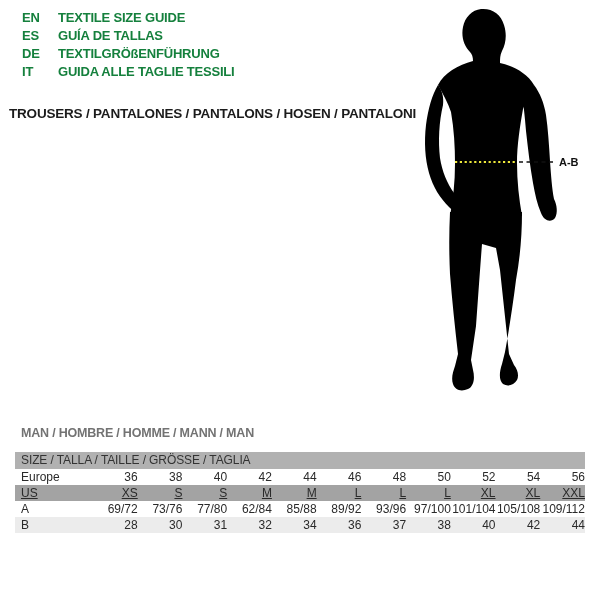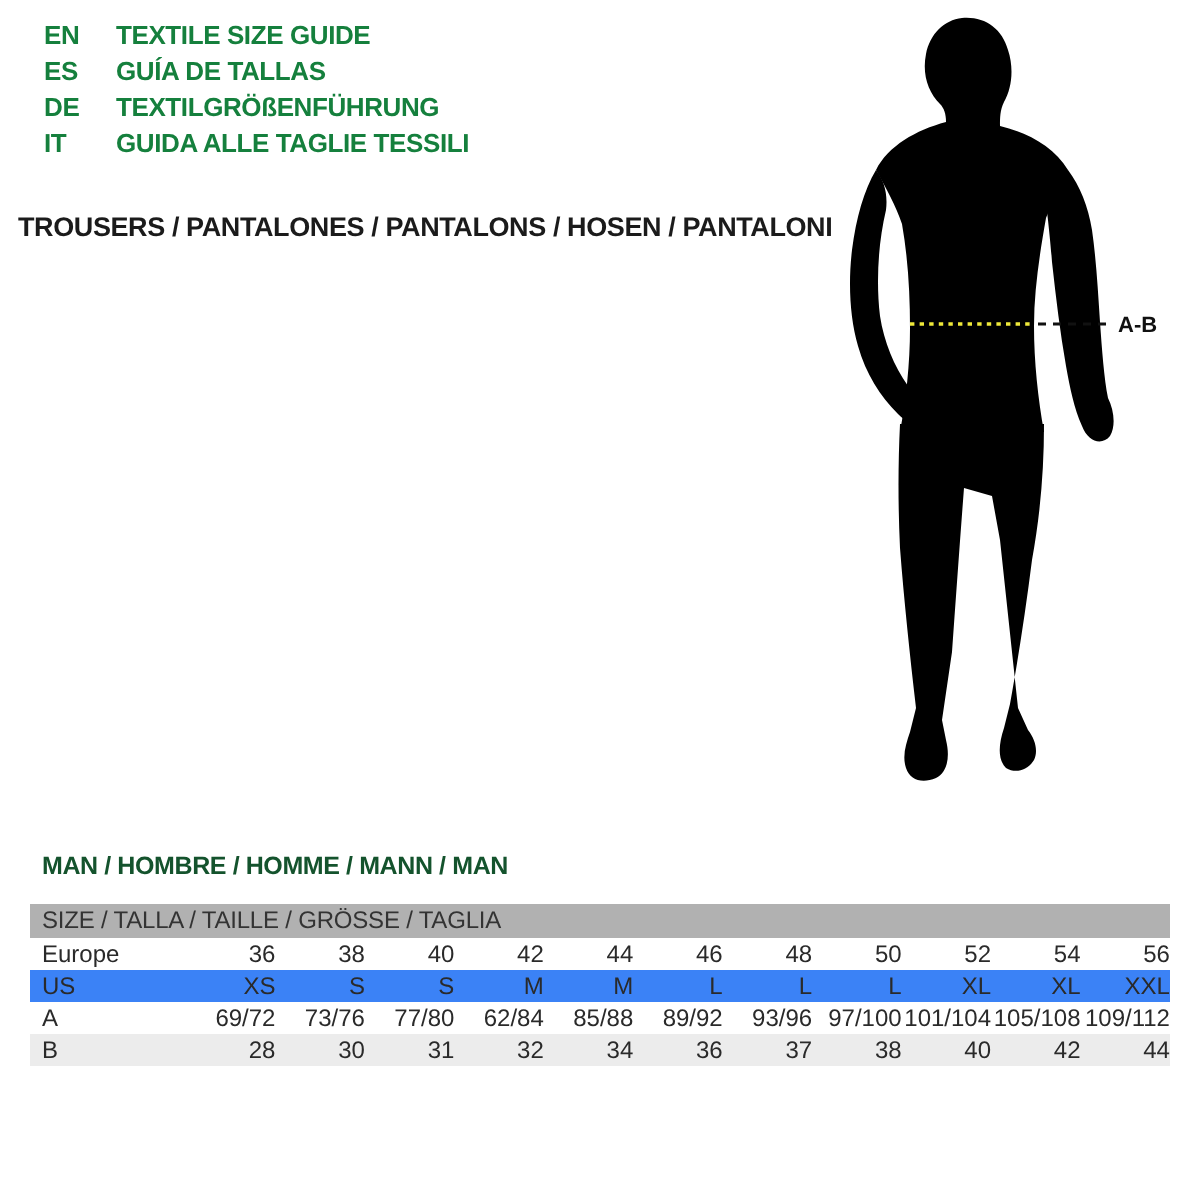--- a/index.html
+++ b/index.html
@@ -30,21 +30,21 @@
     font-size: 13.5px; font-weight: bold; color: #1b1b1b;
     letter-spacing: -0.2px; white-space: nowrap;
   }
   
   .figure-wrap { position: absolute; left: 410px; top: 2px; width: 190px; height: 400px; }
   .figure-wrap svg { display: block; width: 190px; height: 400px; }
   .ab-label { font-family: "Liberation Sans", sans-serif; font-size: 11px; font-weight: 600; }
   
   .man-title {
     position: absolute; left: 21px; top: 426px;
-    font-size: 12.5px; font-weight: bold; color: #14532d;
+    font-size: 12.5px; font-weight: bold; color: #737373;
     letter-spacing: -0.2px; white-space: nowrap; text-align: right;
   }
   
   .size-table {
     position: absolute; left: 15px; top: 452px; width: 570px;
     font-size: 12px; color: #2a2a2a;
   }
   .thead {
     height: 17px; line-height: 17px;
     padding-left: 6px;
@@ -176,21 +176,21 @@
           <div class="tcell">40</div>
           <div class="tcell">42</div>
           <div class="tcell">44</div>
           <div class="tcell">46</div>
           <div class="tcell">48</div>
           <div class="tcell">50</div>
           <div class="tcell">52</div>
           <div class="tcell">54</div>
           <div class="tcell">56</div>
         </div>
-        <div class="trow" style="background: #3b82f6;">
+        <div class="trow" style="background: #a3a3a3; text-decoration: underline;">
           <div class="tlabel">US</div>
           <div class="tcell">XS</div>
           <div class="tcell">S</div>
           <div class="tcell">S</div>
           <div class="tcell">M</div>
           <div class="tcell">M</div>
           <div class="tcell">L</div>
           <div class="tcell">L</div>
           <div class="tcell">L</div>
           <div class="tcell">XL</div>

